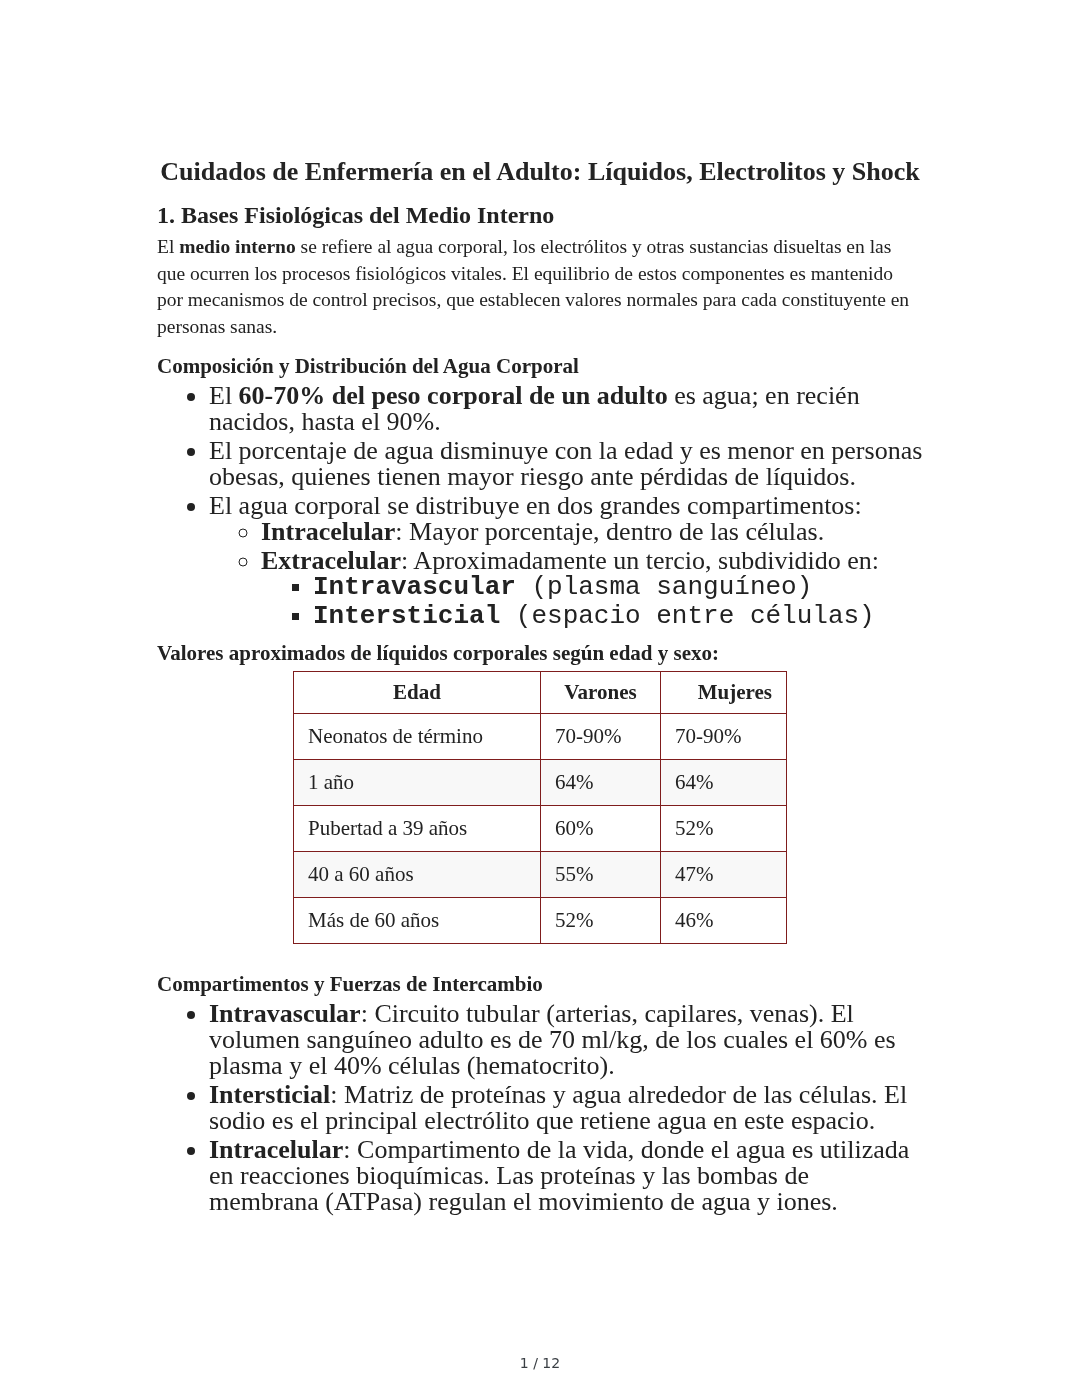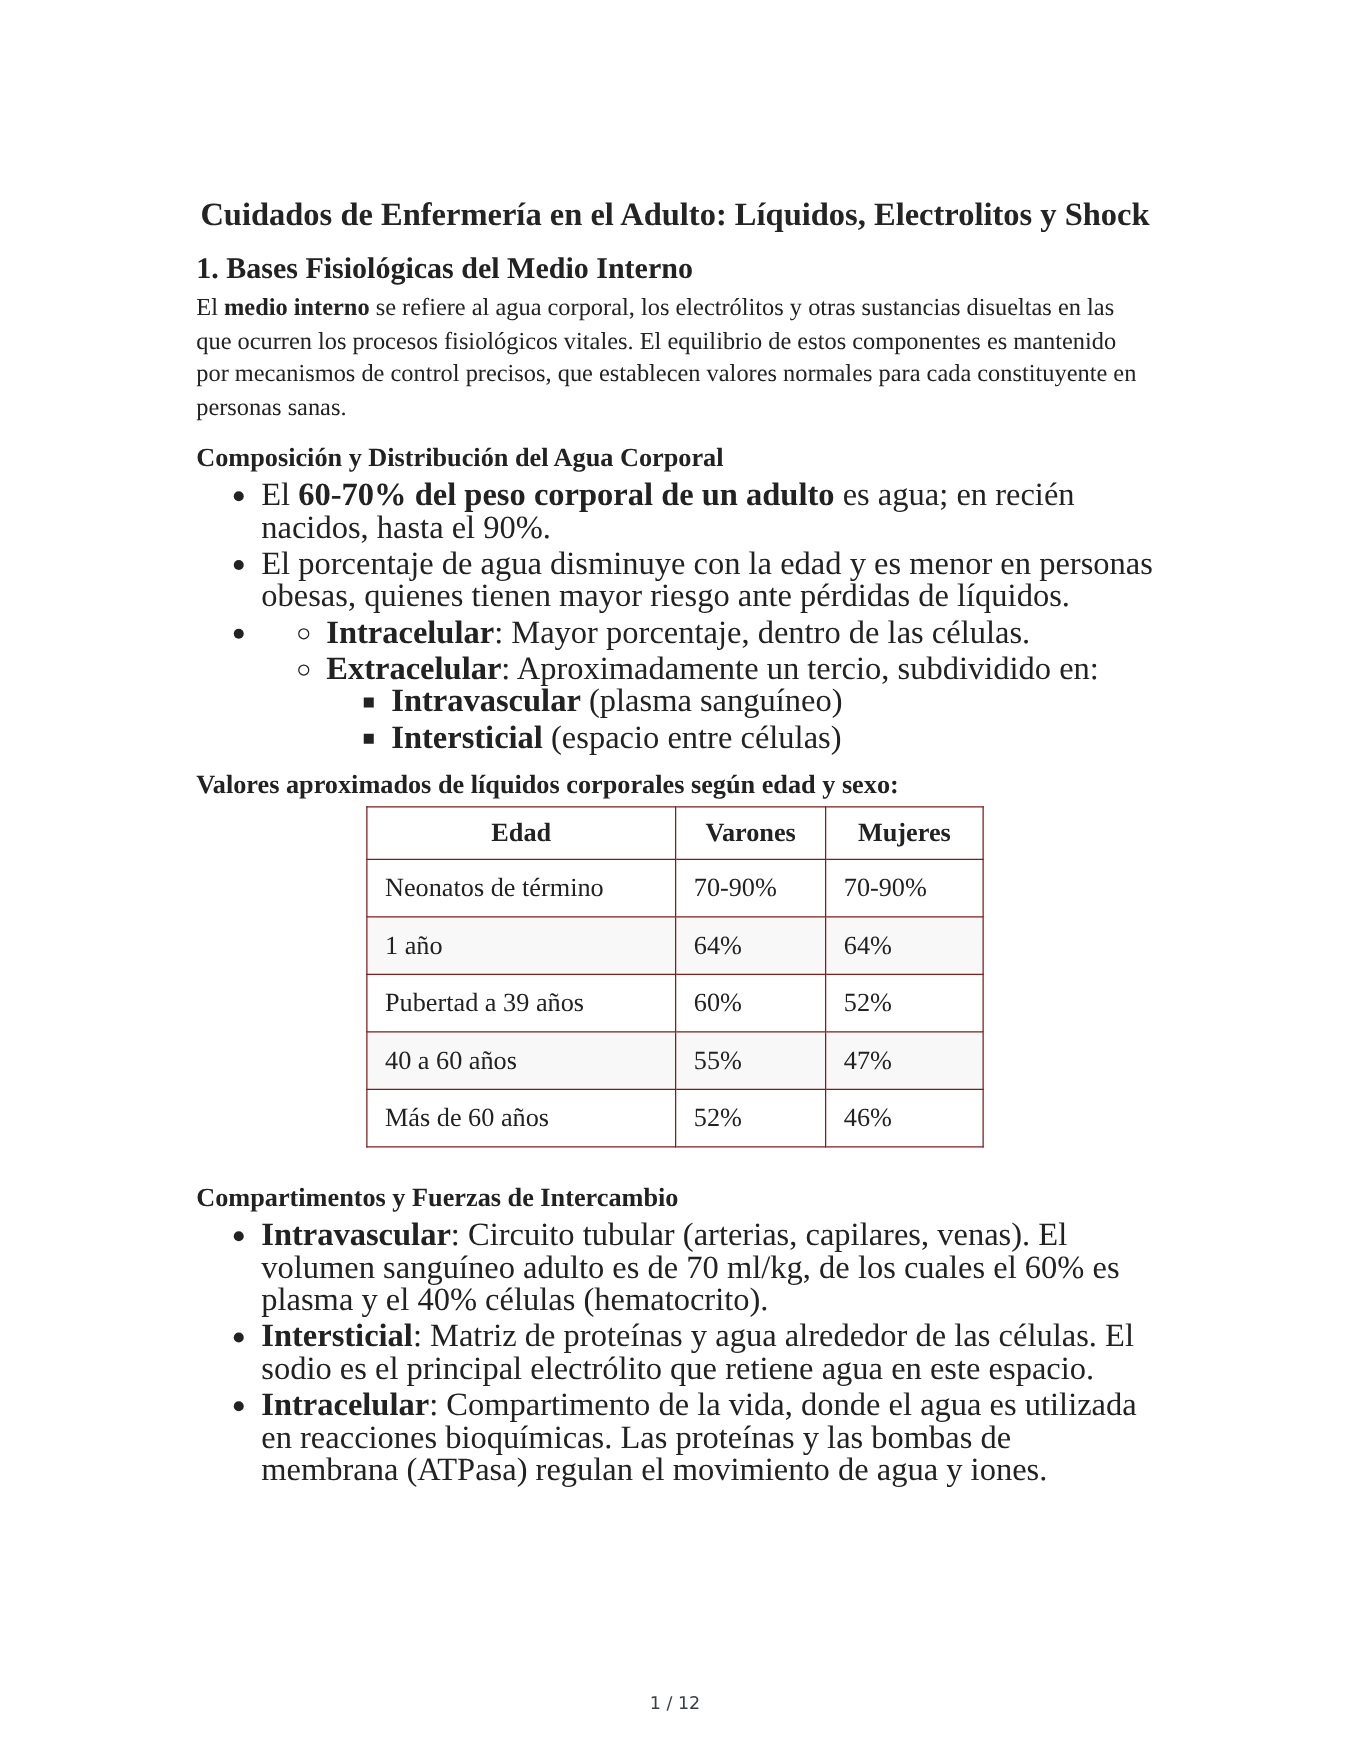--- a/index.html
+++ b/index.html
@@ -55,20 +55,21 @@
   }
   ul.lvl2 {
     margin: 0;
     padding: 0 0 0 52px;
     list-style-type: circle;
   }
   ul.lvl3 {
     margin: 0;
     padding: 0 0 0 52px;
     list-style-type: square;
+    font-family: Liberation Mono, monospace;
   }
   ul li { margin: 0 0 3px 0; }
   .table-caption {
     margin: 12px 0 0 0;
     font-size: 21px;
     line-height: 24px;
     font-weight: bold;
   }
   table.fluids {
     border-collapse: collapse;
@@ -80,21 +81,21 @@
     border: 1px solid #7f1d1d;
     box-sizing: border-box;
   }
   table.fluids th {
     width: 120px;
     padding: 8px 14px;
     font-weight: bold;
     text-align: center;
   }
   table.fluids th.col-edad { width: 247px; }
-  table.fluids th.col-mujeres { width: 126px; }
+  table.fluids th.col-mujeres { width: 126px; text-align: right; }
   table.fluids td {
     padding: 10px 14px;
     text-align: left;
   }
   table.fluids tbody tr:nth-child(even) { background: #f8f8f8; }
   .second-section { margin-top: 28px; font-family: Liberation Serif, serif; }
   .page-footer {
     position: absolute;
     left: 0;
     right: 0;
@@ -114,21 +115,21 @@
 
   <h2 class="h2">1. Bases Fisiológicas del Medio Interno</h2>
 
   <p class="body-par"><span>El </span><strong>medio interno</strong><span> se refiere al agua corporal, los electrólitos y otras sustancias disueltas en las que ocurren los procesos fisiológicos vitales. El equilibrio de estos componentes es mantenido por mecanismos de control precisos, que establecen valores normales para cada constituyente en personas sanas.</span></p>
 
   <h3 class="h3">Composición y Distribución del Agua Corporal</h3>
 
   <ul class="lvl1">
     <li><span>El </span><strong>60-70% del peso corporal de un adulto</strong><span> es agua; en recién nacidos, hasta el 90%.</span></li>
     <li><span>El porcentaje de agua disminuye con la edad y es menor en personas obesas, quienes tienen mayor riesgo ante pérdidas de líquidos.</span></li>
-    <li>
+    <li><span>El agua corporal se distribuye en dos grandes compartimentos:</span>
       <ul class="lvl2">
         <li><strong>Intracelular</strong><span>: Mayor porcentaje, dentro de las células.</span></li>
         <li><strong>Extracelular</strong><span>: Aproximadamente un tercio, subdividido en:</span>
           <ul class="lvl3">
             <li><strong>Intravascular</strong><span> (plasma sanguíneo)</span></li>
             <li><strong>Intersticial</strong><span> (espacio entre células)</span></li>
           </ul>
         </li>
       </ul>
     </li>

